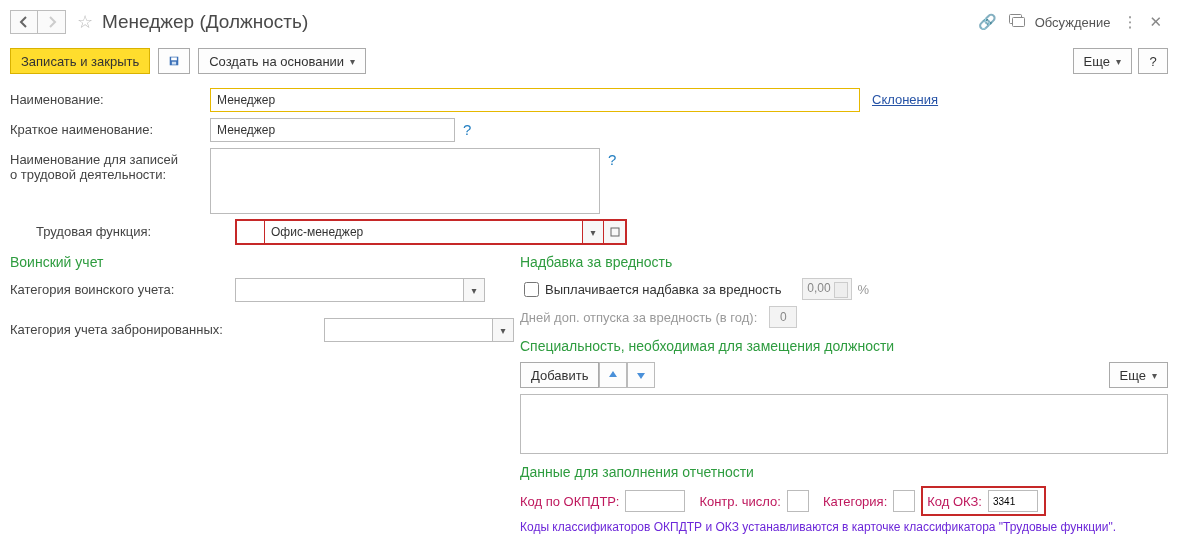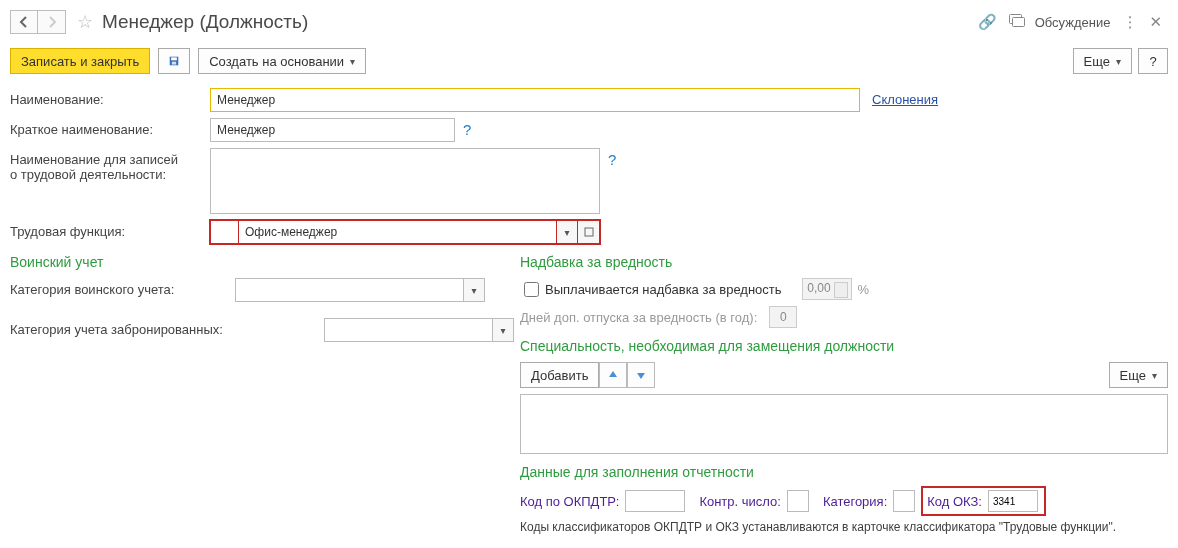--- a/index.html
+++ b/index.html
@@ -92,25 +92,25 @@
   
   .subtoolbar { display: flex; align-items: center; gap: 0; margin-bottom: 6px; }
   .iconbtn {
     width: 28px; height: 26px; border: 1px solid #bbb; background: #fdfdfd;
     display: flex; align-items: center; justify-content: center; cursor: pointer;
   }
   .sub-spacer { flex: 1 1 auto; }
   .listbox { border: 1px solid #bbb; height: 60px; background: #fff; }
 
   
-  .inline-lbl { color: #4c1d95; margin-right: 6px; }
+  .inline-lbl { color: #be185d; margin-right: 6px; }
   .smallfld { height: 22px; width: 60px; border: 1px solid #bbb; padding: 1px 4px; font-size: 10px; }
   .tinyfld { width: 22px; }
   .okz-wrap { display: inline-flex; align-items: center; padding: 2px 6px 2px 4px; outline: 2px solid #c62828; }
-  .footnote { color: #404040; font-size: 12px; margin-top: 6px; }
+  .footnote { color: #6d28d9; font-size: 12px; margin-top: 6px; }
 
   svg.arrow { width: 12px; height: 12px; }
   svg.floppy { width: 14px; height: 14px; }
 </style>
 </head>
 <body>
 
 <div class="titlebar">
   <div class="navbtn">
     <svg class="arrow" viewBox="0 0 12 12">
@@ -172,21 +172,21 @@
 
 <div class="row">
   <div class="lbl">
     <div>Наименование для записей</div>
     <div>о трудовой деятельности:</div>
   </div>
   <textarea class="fld" style="width: 390px;"></textarea>
   <span class="hint">?</span>
 </div>
 
-<div class="row" style="margin-top:6px;">
+<div class="row" style="margin-top:6px;margin-left:26px;">
   <div class="lbl">Трудовая функция:</div>
   <div class="combo combo-red" style="width:390px;padding-left:28px;">
     <input class="fld" value="Офис-менеджер" style="">
     <div class="combo-btn">▾</div>
     <div class="combo-btn">
       <svg width="10" height="10" viewBox="0 0 10 10">
           <rect x="1" y="1" width="8" height="8" fill="none" stroke="#666"></rect>
         </svg>
     </div>
   </div>

